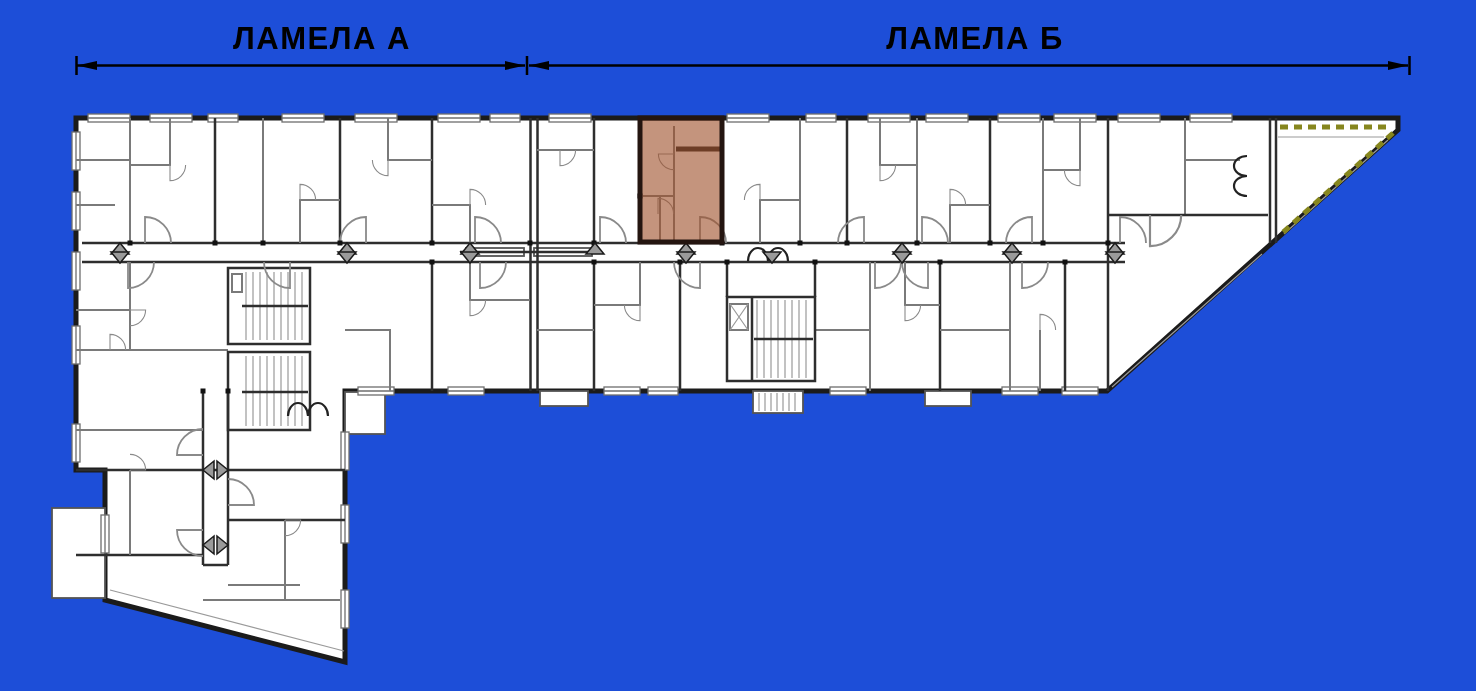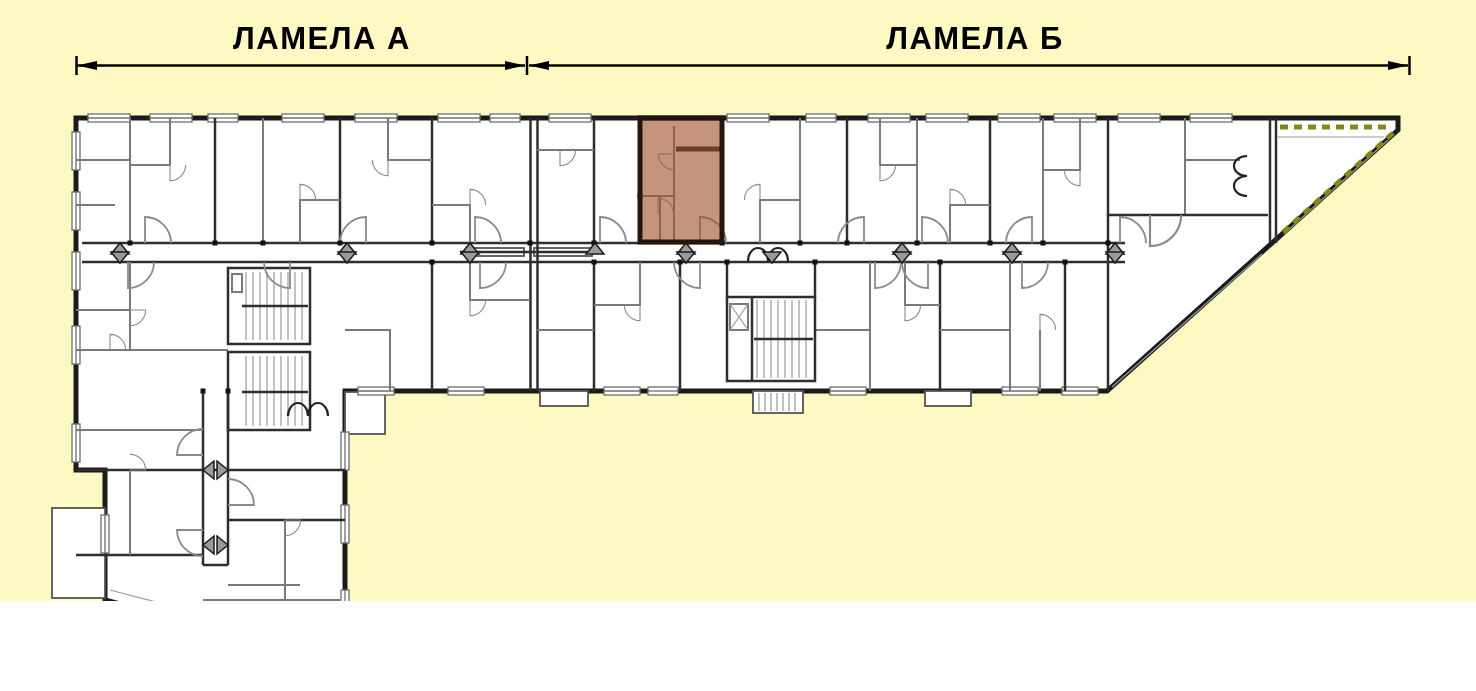--- a/index.html
+++ b/index.html
@@ -1,16 +1,16 @@
 <!DOCTYPE html>
 <html><head>
 <meta charset="utf-8">
 <style>
   html,body{margin:0;padding:0;background:#ffffff;}
-  .stage{width:1476px;height:601px;position:relative;background:#fef9c3;overflow:hidden;}
+  .stage{width:1476px;height:691px;position:relative;background:#1d4ed8;overflow:hidden;}
   svg{display:block;}
   .wh{stroke:#1b1b1b;stroke-width:5;fill:none;}
   .whf{stroke:#1b1b1b;stroke-width:5;fill:#ffffff;}
   .w2{stroke:#2e2e2e;stroke-width:2.5;fill:none;}
   .w1{stroke:#7a7a7a;stroke-width:2;fill:none;}
   .thin{stroke:#9a9a9a;stroke-width:1.2;fill:none;}
   .door{stroke:#8a8a8a;stroke-width:1.8;fill:none;}
   .dim{stroke:#000000;stroke-width:2.5;}
   .dimarrow{fill:#000000;stroke:none;}
   .dimlbl{font-family:"Liberation Sans","DejaVu Sans",sans-serif;font-weight:700;font-size:31px;letter-spacing:1.5px;fill:#000;}

